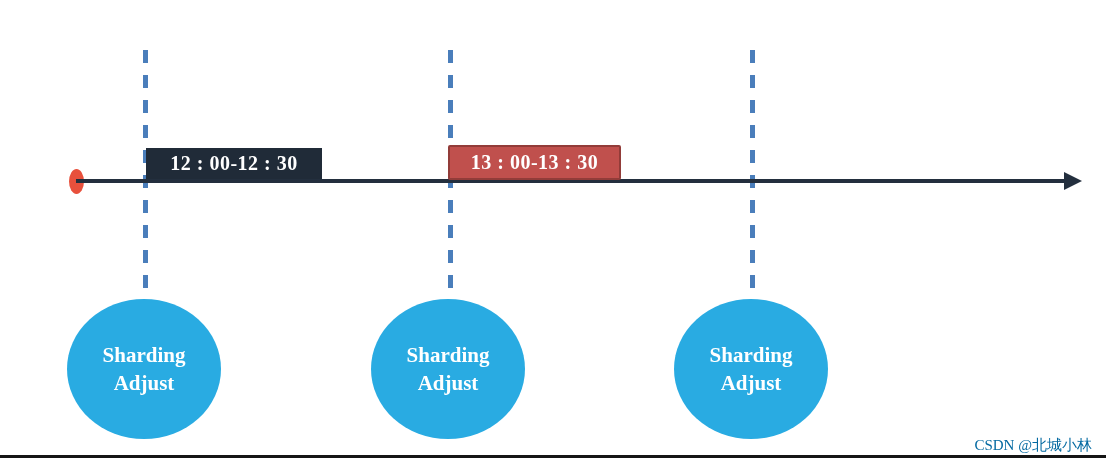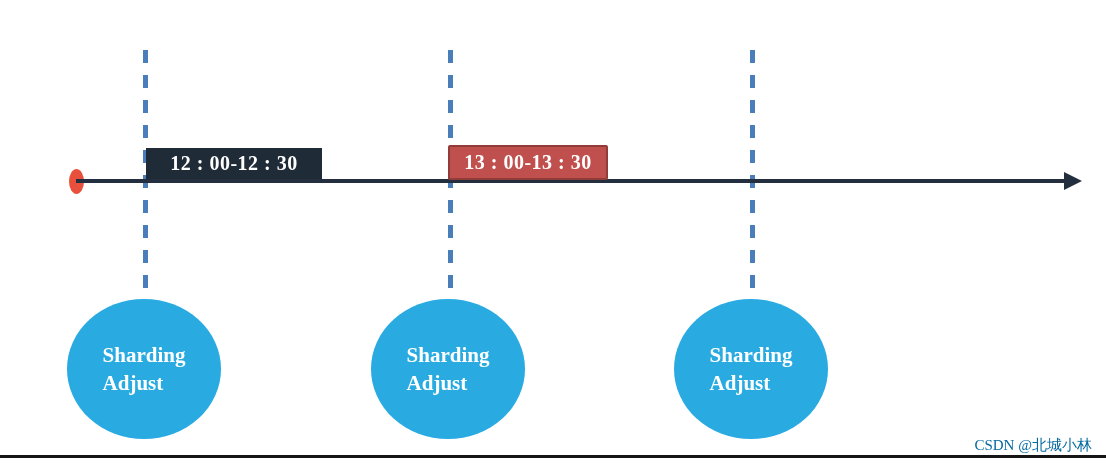--- a/index.html
+++ b/index.html
@@ -42,21 +42,21 @@
     position:absolute;
     display:flex;align-items:center;justify-content:center;
     font-size:20px;font-weight:bold;letter-spacing:0.5px;
     box-sizing:border-box;white-space:nowrap;
   }
   .event.dark{
     left:146px;top:148px;width:176px;height:31px;
     background:var(--event-dark-fill,#202B38);color:#ffffff;
   }
   .event.red{
-    left:448px;top:145px;width:160px;height:35px;
+    left:448px;top:145px;width:173px;height:35px;
     background:var(--event-red-fill,#C0504D);
     border:2px solid var(--event-red-border,#923C39);
     border-radius:2px;color:#ffffff;
   }
   .event.dashed{
     left:751px;top:151px;width:179px;height:31px;
     background:#ffffff;
     border:3px dashed #141414;color:#141414;
   }
   
@@ -64,21 +64,21 @@
     position:absolute;top:299px;width:154px;height:140px;
     border-radius:50%;
     background:var(--marker-fill,#29ABE2);
     display:flex;align-items:center;justify-content:center;
   }
   .marker.m1{left:67px;}
   .marker.m2{left:371px;}
   .marker.m3{left:674px;}
   .marker-label{
     color:#ffffff;font-size:21px;font-weight:bold;
-    line-height:1.35;white-space:pre-line;
+    text-align:center;line-height:1.35;white-space:pre-line;
   }
   
   .watermark{
     position:absolute;right:14px;top:436px;
     color:#0369a1;font-size:15px;
   }
   .bottom-rule{
     position:absolute;left:0;top:455px;width:1106px;height:3px;
     background:#151515;
   }

